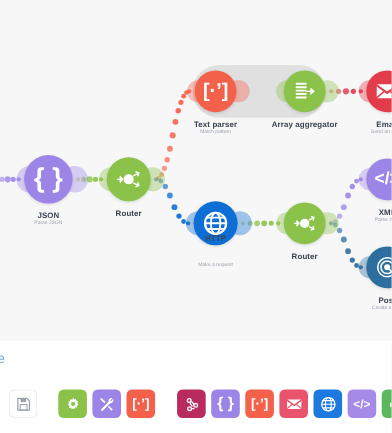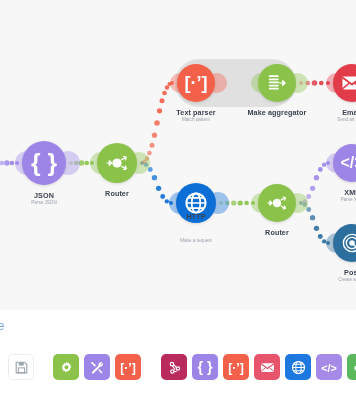--- a/index.html
+++ b/index.html
@@ -226,21 +226,21 @@
               <svg width="22" height="22" viewBox="0 0 24 24">
                 <rect x="3" y="3.6" width="11" height="1.9" rx=".9" fill="#fff"></rect>
                 <rect x="3" y="7" width="11" height="1.9" rx=".9" fill="#fff"></rect>
                 <rect x="3" y="10.4" width="11" height="1.9" rx=".9" fill="#fff"></rect>
                 <rect x="3" y="13.8" width="11" height="1.9" rx=".9" fill="#fff"></rect>
                 <rect x="3" y="17.2" width="11" height="1.9" rx=".9" fill="#fff"></rect>
                 <path d="M14 12h6.4M18.2 9.4L21 12l-2.8 2.6z" fill="#fff" stroke="#fff" stroke-width="1.3" stroke-linejoin="round"></path>
               </svg>
             </span>
           </div>
-          <div class="label" style="left: 217px; top: 108px; width: 120px;">Make aggregator</div>
+          <div class="label" style="left: 217px; top: 108px; width: 120px;">Array aggregator</div>
         </div>
         <div class="node">
           <div class="cap" style="left: 326px; top: 72.55px; width: 20.9px; height: 20.9px; background: rgb(226, 59, 73); opacity: 0.38;"></div>
           <div class="bulb" style="left: 333px; top: 64px; width: 38px; height: 38px; background: rgb(226, 59, 73);">
             <span>
               <svg width="22" height="22" viewBox="0 0 24 24">
                 <rect x="1.6" y="5" width="20.8" height="14" rx="1.4" fill="#fff"></rect>
                 <path d="M1.6 6l10.4 7.6L22.4 6" fill="none" stroke="#e23b49" stroke-width="2.1" stroke-linejoin="round"></path>
                 <path d="M1.6 18.4l7.2-6M22.4 18.4l-7.2-6" fill="none" stroke="#e23b49" stroke-width="1.6"></path>
               </svg>

